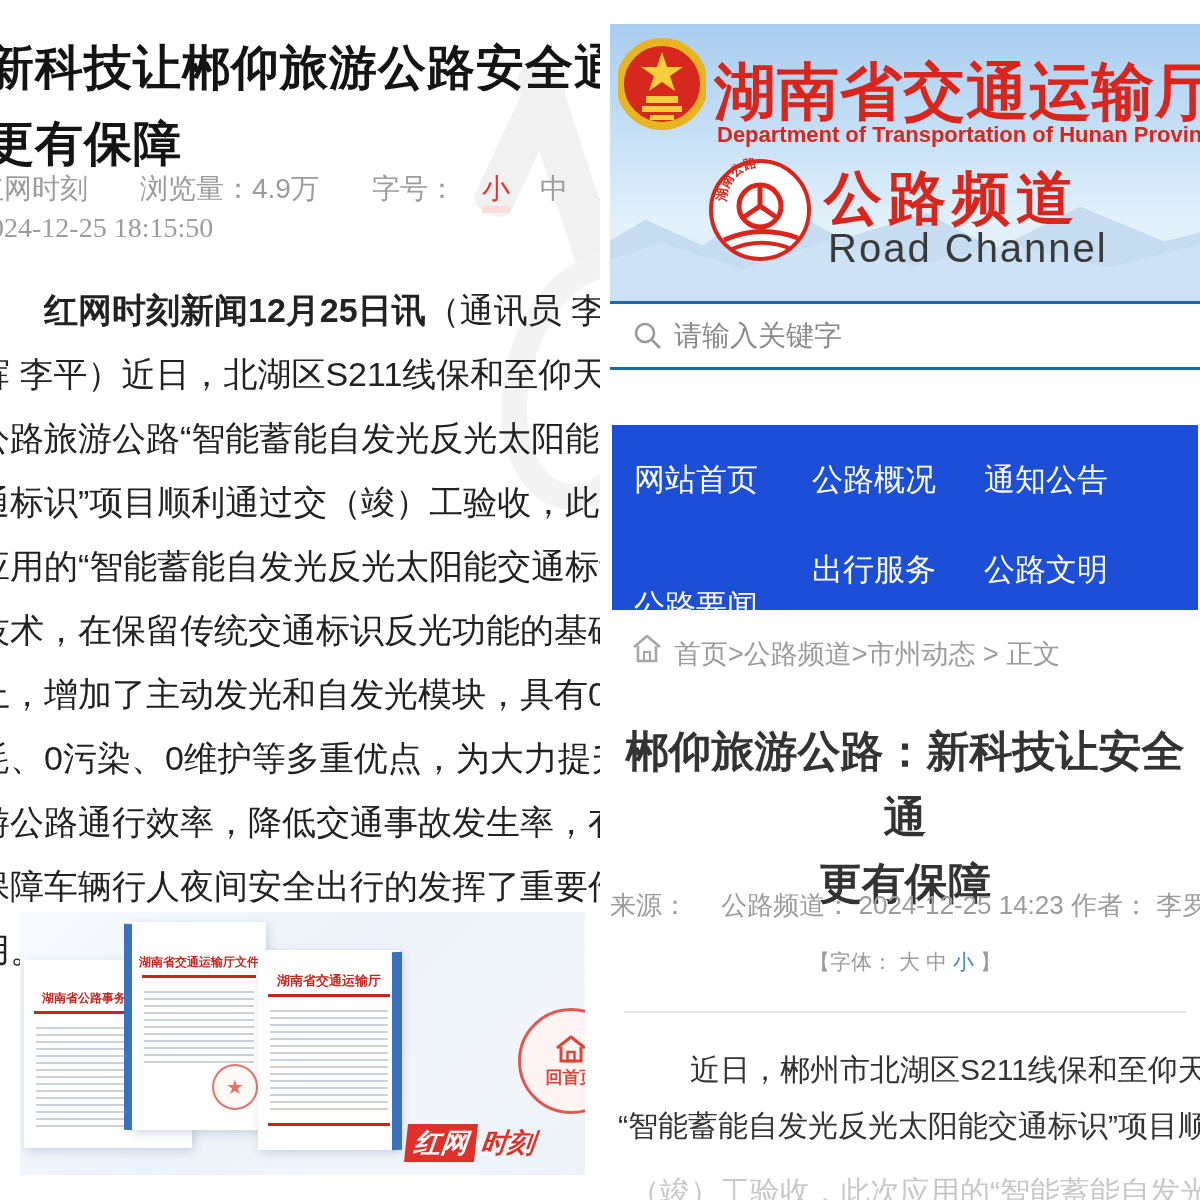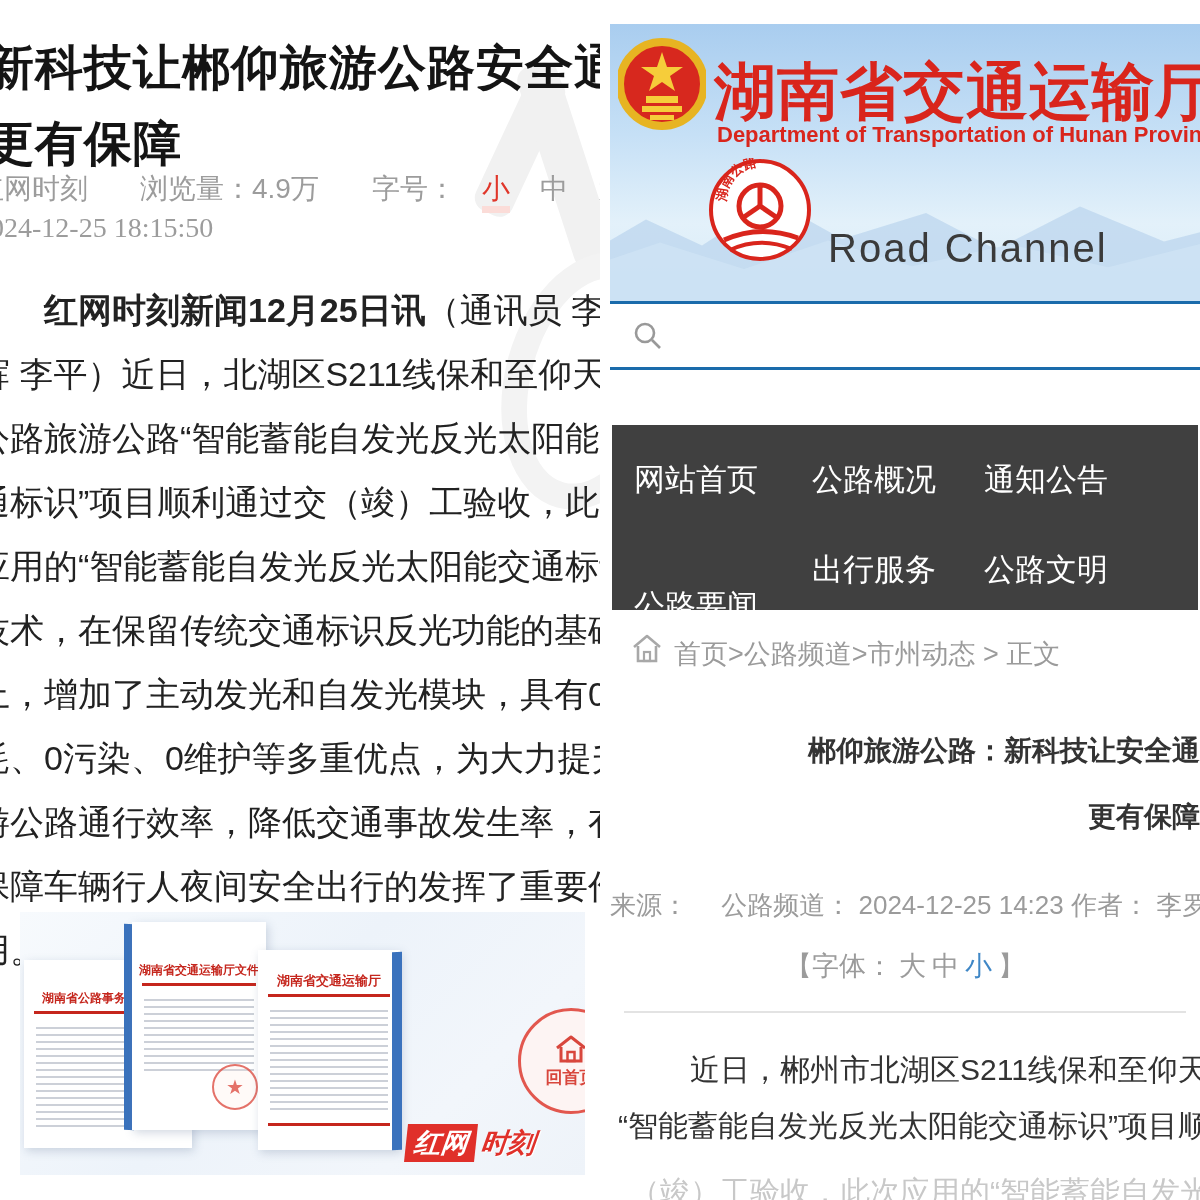--- a/index.html
+++ b/index.html
@@ -62,30 +62,30 @@
   .rc-logo{position:absolute;left:98px;top:134px;}
 
   .search-row{position:absolute;left:0;top:304px;width:590px;height:63px;background:#fff;border-bottom:3px solid #1a6bab;}
   .search-ico{position:absolute;left:22px;top:16px;}
   .search-input{position:absolute;left:62px;top:8px;width:370px;height:46px;border:none;outline:none;font-size:28px;color:#555;
     font-family:"Liberation Sans",sans-serif;background:transparent;}
   .search-input::placeholder{color:#8a8a8a;}
   .search-btn{position:absolute;left:452px;top:5px;width:116px;height:52px;background:#1a6bab;border:none;border-radius:8px;
     color:#fff;font-size:28px;font-weight:bold;font-family:"Liberation Sans",sans-serif;cursor:pointer;}
 
-  .nav{position:absolute;left:2px;top:425px;width:586px;height:185px;background:#404040;}
+  .nav{position:absolute;left:2px;top:425px;width:586px;height:185px;background:#1d4ed8;}
   .nav-item{position:absolute;color:#fff;font-size:31px;white-space:nowrap;cursor:pointer;}
 
   .crumb-ico{position:absolute;left:20px;top:632px;}
   .crumb{position:absolute;left:64px;top:636px;font-size:27px;color:#9b9b9b;white-space:nowrap;}
 
-  .a-title{position:absolute;left:0;top:718px;width:590px;text-align:right;font-size:28px;line-height:66px;font-weight:bold;color:#333;}
+  .a-title{position:absolute;left:0;top:718px;width:590px;text-align:center;font-size:43px;line-height:66px;font-weight:bold;color:#333;}
   .a-meta{position:absolute;left:0;top:888px;width:590px;text-align:center;font-size:26px;color:#9b9b9b;white-space:nowrap;}
   .a-meta .gap{display:inline-block;width:26px;}
-  .a-fontrow{position:absolute;left:0;top:948px;width:590px;text-align:center;font-size:27px;color:#9b9b9b;}
+  .a-fontrow{position:absolute;left:0;top:948px;width:590px;text-align:center;font-size:21px;color:#9b9b9b;}
   .a-fontrow .blue{color:#3f87c6;}
   .a-fontrow span{margin:0 3px;}
   .divider{position:absolute;left:14px;top:1011px;width:562px;height:2px;background:#e3e3e3;}
   .a-body{font-size:30px;color:#333;position:absolute;white-space:nowrap;}
   .ab1{left:20px;top:1050px;text-indent:60px;}
   .ab2{left:8px;top:1106px;}
   .ab3{left:20px;top:1172px;color:#c8c8c8;}
 </style>
 </head>
 <body>
@@ -126,21 +126,21 @@
 
     <div class="l-photo">
       <div class="mini-doc" style="left:4px;top:48px;width:168px;height:188px;">
         <div class="doc-title" style="font-size:12px;margin-top:30px;">湖南省公路事务中心文件</div>
         <div class="doc-rule"></div>
         <div class="doc-lines" style="height:110px;"></div>
       </div>
 
       <div class="spine" style="left:104px;top:12px;height:206px;transform:skewY(3deg);"></div>
       <div class="mini-doc" style="left:112px;top:10px;width:134px;height:208px;">
-        <div class="doc-title" style="font-size:12px;margin-top:40px;">湖南省交通运输厅文件</div>
+        <div class="doc-title" style="font-size:12px;margin-top:32px;">湖南省交通运输厅文件</div>
         <div class="doc-rule"></div>
         <div class="doc-lines" style="height:80px;"></div>
         <div class="seal" style="left:80px;top:142px;">
             <span>★</span>
           </div>
       </div>
 
       <div class="mini-doc" style="left:238px;top:38px;width:142px;height:200px;">
         <div class="doc-title" style="font-size:13px;margin-top:22px;">湖南省交通运输厅</div>
         <div class="doc-rule"></div>
@@ -188,28 +188,30 @@
           </defs>
         <circle cx="52" cy="52" r="49" fill="#fff" stroke="#d9251c" stroke-width="4"></circle>
         <circle cx="52" cy="48" r="21" fill="none" stroke="#d9251c" stroke-width="5"></circle>
         <line x1="52" y1="48" x2="52" y2="29" stroke="#d9251c" stroke-width="5"></line>
         <line x1="52" y1="48" x2="36" y2="59" stroke="#d9251c" stroke-width="5"></line>
         <line x1="52" y1="48" x2="68" y2="59" stroke="#d9251c" stroke-width="5"></line>
         <path d="M16 82 Q 52 66 90 80" fill="none" stroke="#d9251c" stroke-width="5"></path>
         <path d="M22 92 Q 52 78 84 91" fill="none" stroke="#d9251c" stroke-width="4"></path>
         <text font-size="13" fill="#d9251c" font-weight="bold"><textPath href="#arcTop" startOffset="8%">湖南公路</textPath></text>
       </svg>
+      <div class="channel-cn">公路频道</div>
       <div class="channel-en">Road Channel</div>
     </div>
 
     <div class="search-row">
       <svg class="search-ico" width="32" height="32" viewBox="0 0 32 32">
         <circle cx="13" cy="13" r="9" fill="none" stroke="#999" stroke-width="2.6"></circle>
         <line x1="20" y1="20" x2="28" y2="28" stroke="#999" stroke-width="2.6"></line>
       </svg>
+      <input class="search-input" type="text" placeholder="请输入关键字" style="">
     </div>
 
     <div class="nav">
       <div class="nav-item" style="left:22px;top:34px;">网站首页</div>
       <div class="nav-item" style="left:200px;top:34px;">公路概况</div>
       <div class="nav-item" style="left:372px;top:34px;">通知公告</div>
       <div class="nav-item" style="left:22px;top:124px;margin-top:36px;">公路要闻</div>
       <div class="nav-item" style="left:200px;top:124px;">出行服务</div>
       <div class="nav-item" style="left:372px;top:124px;">公路文明</div>
     </div>

